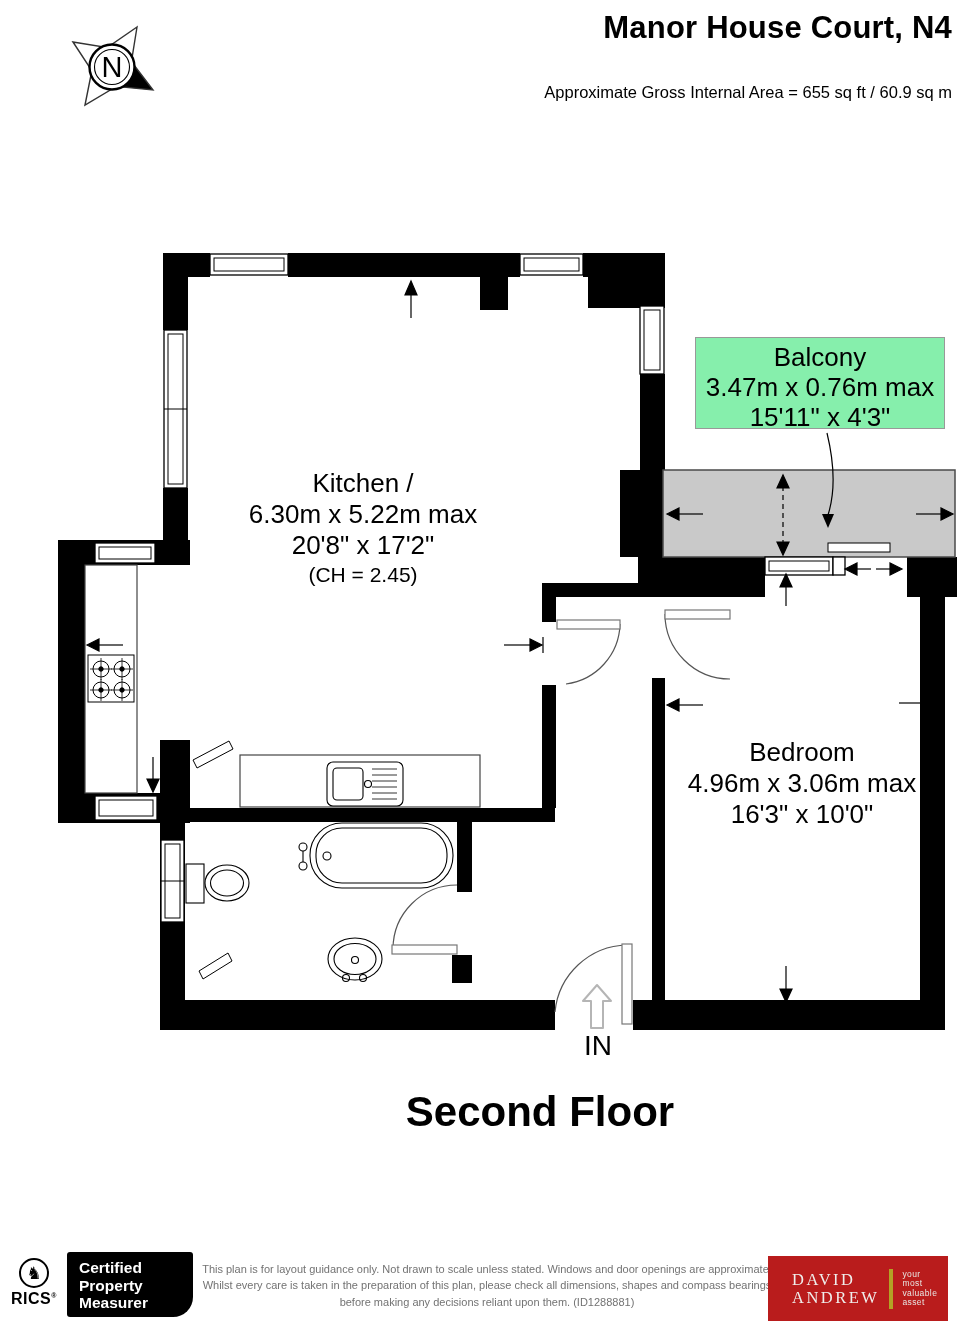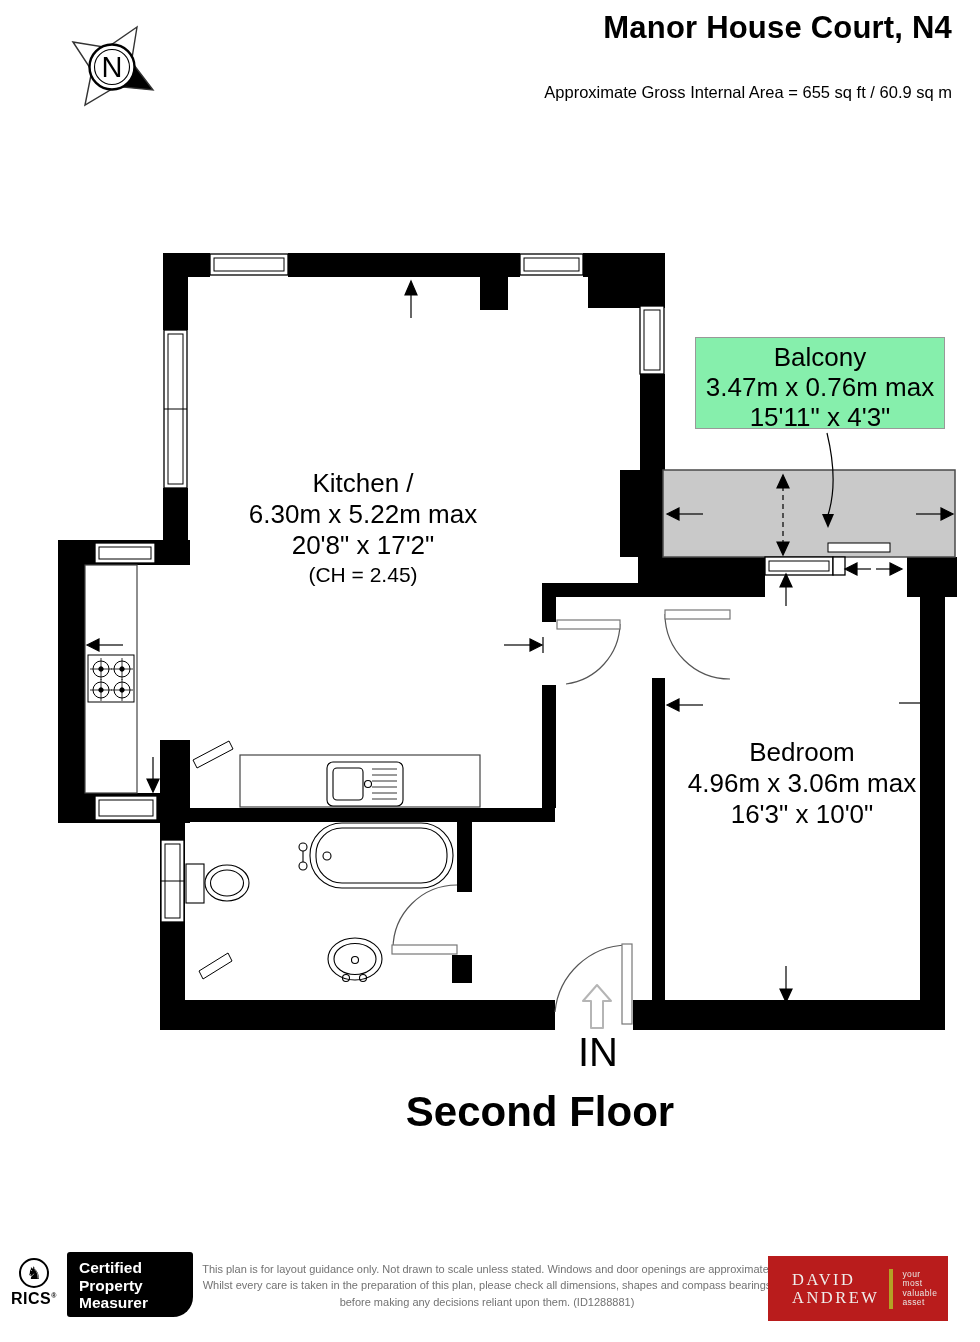--- a/index.html
+++ b/index.html
@@ -11,21 +11,21 @@
   #plan-svg{position:absolute;left:0;top:0;width:980px;height:1342px;}
   .page-title{top:10px;right:28px;font-size:31px;font-weight:bold;text-align:right;letter-spacing:.2px;}
   .page-sub{top:71px;right:28px;font-size:16.5px;text-align:right;margin-top:12px;}
   .compass-n{left:97px;top:51px;width:30px;text-align:center;font-size:29px;}
   .room-label{text-align:center;line-height:31px;font-size:26px;}
   .kitchen-label{left:213px;top:468px;width:300px;}
   .kitchen-label .ch{font-size:21px;line-height:28px;}
   .balcony-box{left:695px;top:337px;width:250px;height:92px;border:1.5px solid #999;background:#86efac;
     text-align:center;font-size:26px;line-height:30px;padding-top:4px;box-sizing:border-box;}
   .bedroom-label{left:652px;top:737px;width:300px;}
-  .in-label{left:560px;top:1030px;width:76px;text-align:center;font-size:40px;}
+  .in-label{left:560px;top:1030px;width:76px;text-align:center;font-size:28px;}
   .floor-label{left:370px;top:1088px;width:340px;text-align:center;font-size:42px;font-weight:bold;}
   .disclaimer{left:202px;top:1261px;width:570px;text-align:center;font-size:11px;line-height:16.4px;color:#737373;}
   
   .rics{left:8px;top:1258px;width:52px;text-align:center;}
   .rics-circle{margin:0 auto;width:26px;height:26px;border:2.5px solid #000;border-radius:50%;
     display:flex;align-items:center;justify-content:center;font-size:17px;line-height:1;}
   .rics-word{font-weight:bold;font-size:16px;letter-spacing:.5px;margin-top:2px;}
   .rics-word sup{font-size:7px;}
   
   .cpm{left:67px;top:1252px;width:126px;height:65px;background:#000;color:#fff;

